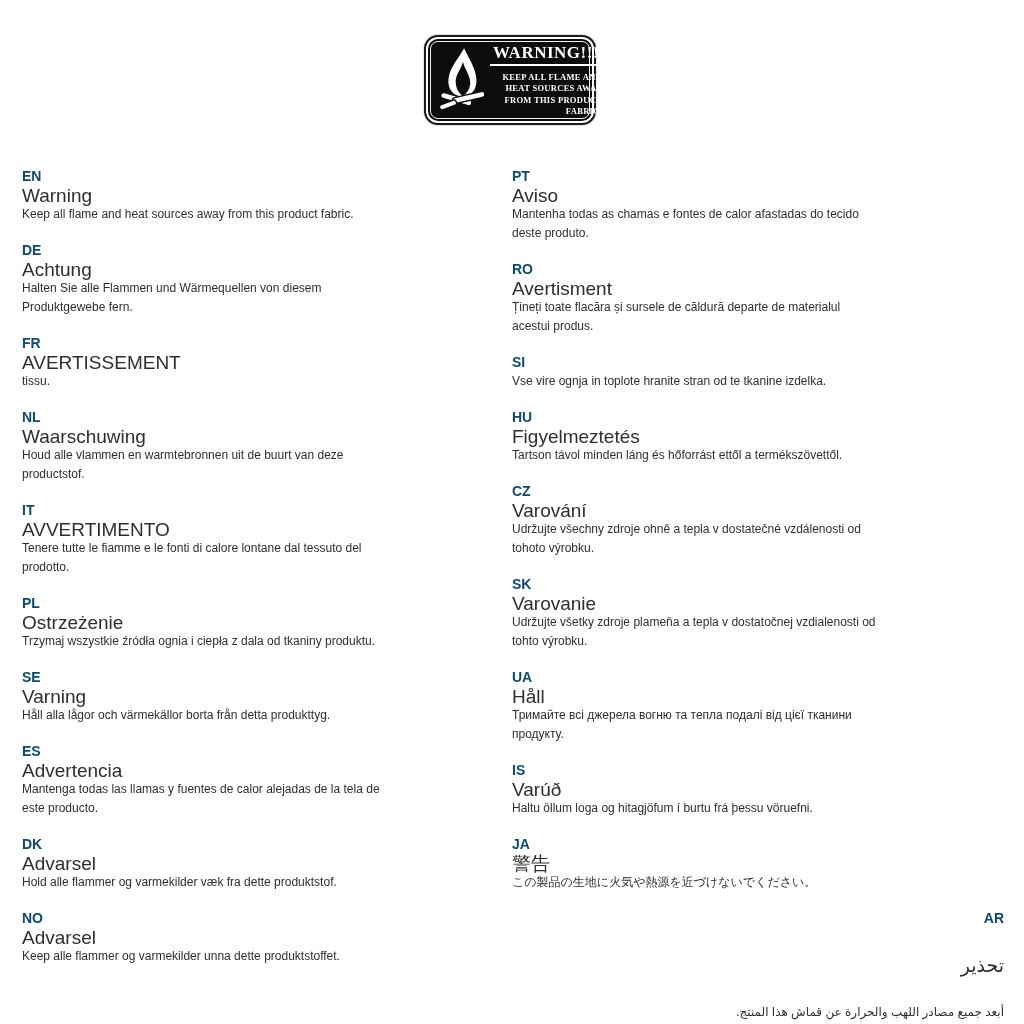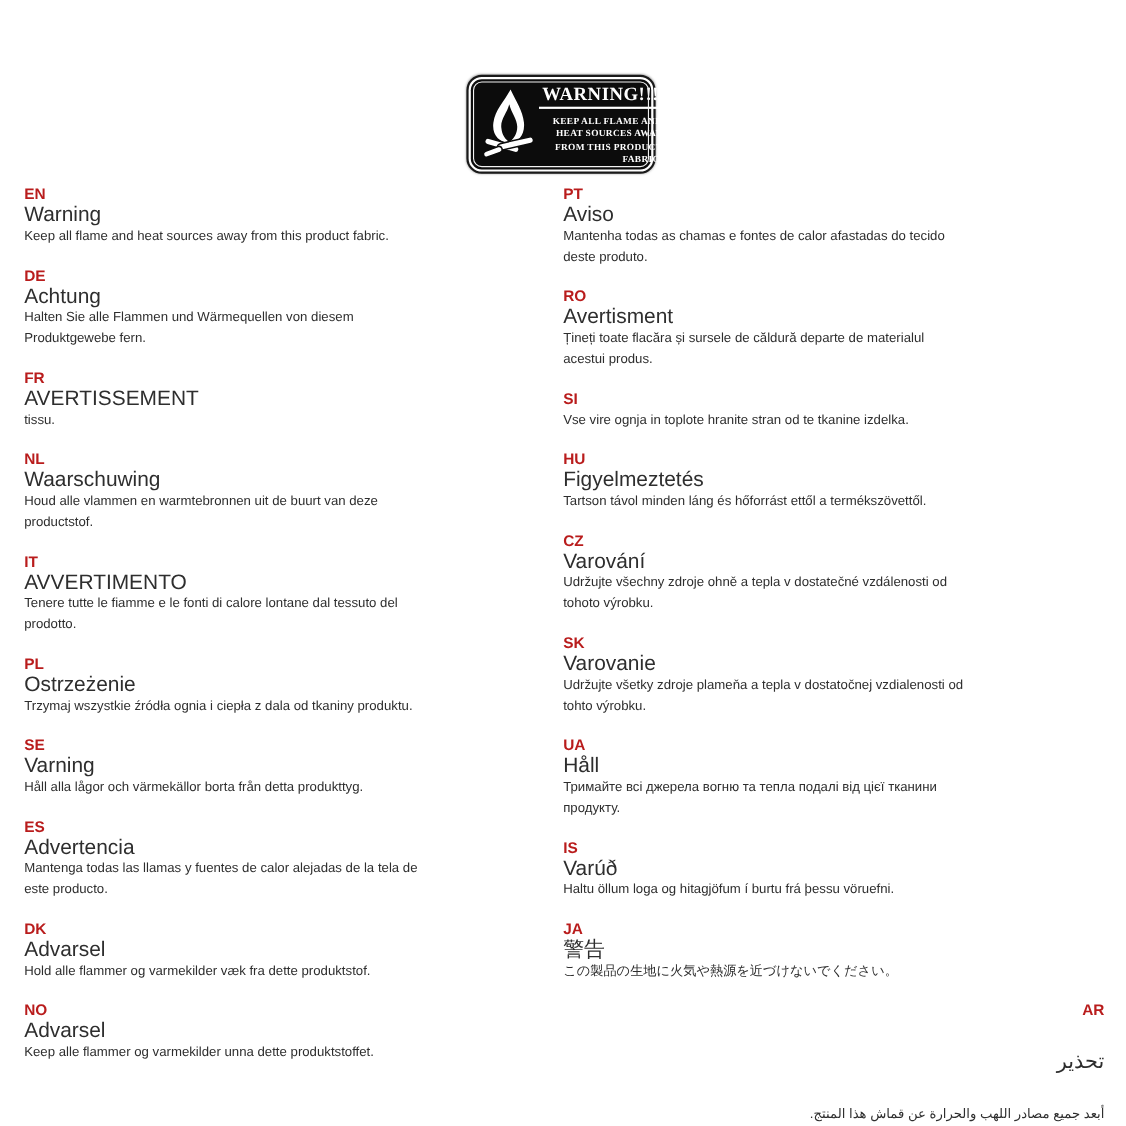--- a/index.html
+++ b/index.html
@@ -1,21 +1,21 @@
 <!DOCTYPE html>
 <html><head>
 <meta charset="utf-8">
 <style>
   * { margin:0; padding:0; box-sizing:border-box; }
   html,body { width:1024px; height:1024px; background:#ffffff; overflow:hidden; }
   body { font-family:"Liberation Sans","DejaVu Sans",sans-serif; color:#2e2e2e; position:relative; }
 
   
   .badge-outer {
-    position:absolute; left:424px; top:68px; width:172px; height:90px;
+    position:absolute; left:424px; top:35px; width:172px; height:90px;
     border:2px solid #1a1a1a; border-radius:14px; padding:2px; background:#ffffff;
     box-shadow:0 0 2px rgba(0,0,0,.35);
   }
   .badge {
     position:relative; width:100%; height:100%;
     background:#0c0c0c; border-radius:10px;
     display:flex; align-items:center; padding:6px 6px 6px 8px;
   }
   .badge::after {
     content:""; position:absolute; inset:2px; border:1.5px solid #f2f2f2;
@@ -33,21 +33,21 @@
     font-family:"Liberation Serif","DejaVu Serif",serif; font-weight:bold;
     font-size:8.5px; line-height:11.5px; letter-spacing:.3px; white-space:nowrap;text-align:right;
   }
 
   
   .columns { position:absolute; left:22px; top:167px; width:982px; display:flex; }
   .col { display:flex; flex-direction:column; }
   .col-left  { width:470px; }
   .col-right { width:492px; margin-left:20px; }
   .section { margin-bottom:17px; }
-  .lang-code { font-weight:bold; font-size:14px; line-height:19px; color:#b91c1c; }
+  .lang-code { font-weight:bold; font-size:14px; line-height:19px; color:#0c4a6e; }
   .lang-title { font-size:19px; line-height:19px; }
   .lang-line { font-size:12px; line-height:19px; white-space:nowrap; }
   .section.rtl { text-align:right; }
   .section.rtl .lang-line, .section.rtl .lang-title { direction:rtl;margin-top:28px; }
 </style>
 </head>
 <body>
 
 <div class="badge-outer">
   <div class="badge">

